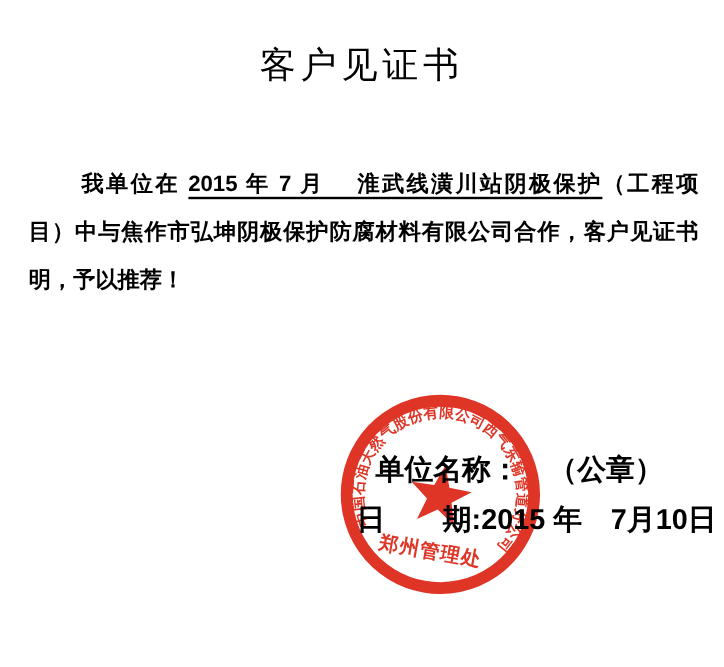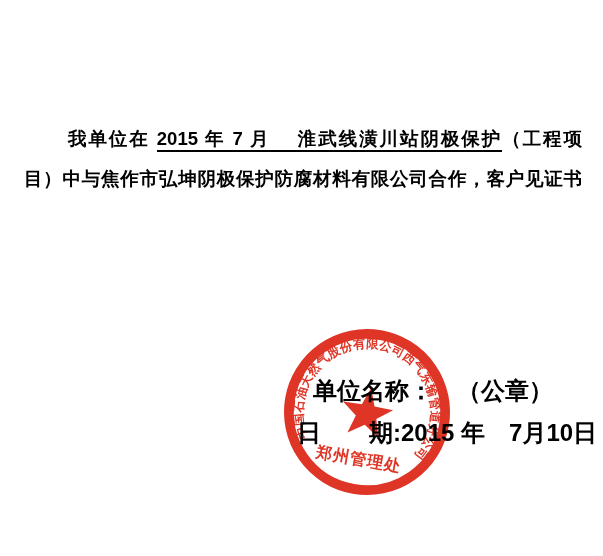--- a/index.html
+++ b/index.html
@@ -20,21 +20,21 @@
     text-align: center;
     font-family: "Liberation Serif", "DejaVu Serif", serif;
     font-size: 30px;
     font-weight: 500;
     letter-spacing: 4px;
     z-index: 3;
   }
   .body-text {
     position: absolute;
     left: 24px;
-    top: 119px;
+    top: 133px;
     width: 558px;
     font-size: 18.5px;
     font-weight: bold;
     z-index: 3;
   }
   .body-text .bline {
     height: 40px;
     line-height: 40px;
     white-space: nowrap;
   }
@@ -73,24 +73,26 @@
   .seal text, .seal textPath {
     font-family: "Liberation Sans", sans-serif;
     font-weight: bold;
   }
 </style>
 </head>
 <body>
 
 <div class="page">
 
+  <div class="doc-title">客户见证书</div>
 
   <div class="body-text">
     <div class="bline jline first"><span>我单位在 </span><span class="uline">2015 年 7 月　 淮武线潢川站阴极保护</span><span>（工程项</span></div>
     <div class="bline jline">目）中与焦作市弘坤阴极保护防腐材料有限公司合作，客户见证书</div>
+    <div class="bline">明，予以推荐！</div>
   </div>
 
   <div class="sig-line sig-name">单位名称：　（公章）</div>
 
   <div class="sig-line sig-date">日　　期:2015 年　7月10日</div>
 
   <div class="seal">
     <svg viewBox="0 0 170 170" xmlns="http://www.w3.org/2000/svg">
       <defs>
         <path id="sealArc" d="M 30.5 120.4 A 65 65 0 1 1 139.5 120.4" fill="none"></path>

